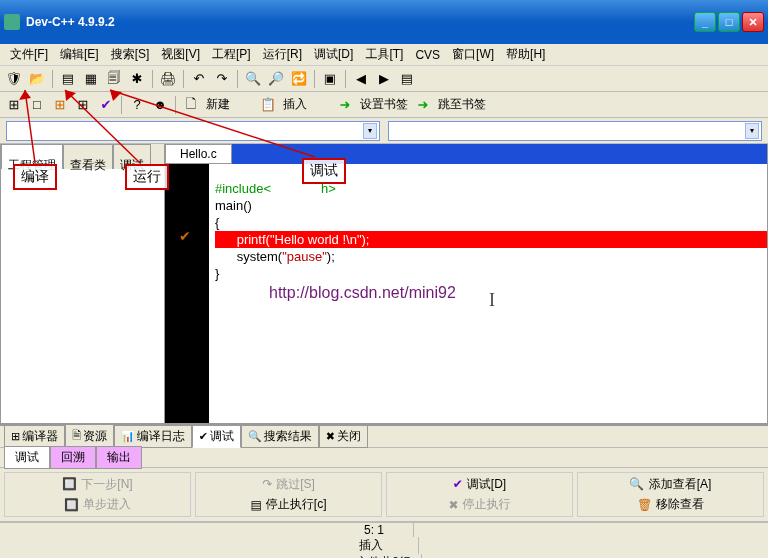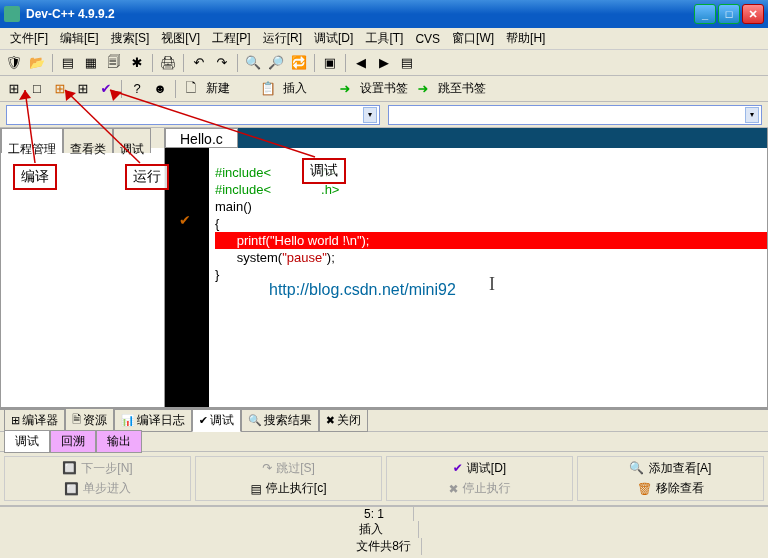--- a/index.html
+++ b/index.html
@@ -1,18 +1,18 @@
 <!DOCTYPE html>
 <html><head>
 <meta charset="utf-8">
 <style>
 * { margin: 0; padding: 0; box-sizing: border-box; font-family: "Microsoft YaHei", SimSun, Arial, sans-serif; }
 body { background: #ece9d8; width: 768px; height: 558px; overflow: hidden; position: relative; }
 
-.titlebar { height: 28px; background: linear-gradient(to bottom, #3c8cde 0%, #0a5bc4 50%, #0a5bc4 100%); display: flex; align-items: center; padding: 0 4px; color: #fff; font-size: 12px; font-weight: bold; }
+.titlebar { height: 44px; background: linear-gradient(to bottom, #3c8cde 0%, #0a5bc4 50%, #0a5bc4 100%); display: flex; align-items: center; padding: 0 4px; color: #fff; font-size: 12px; font-weight: bold; }
 .titlebar .icon { width: 16px; height: 16px; background: #4a8; border-radius: 2px; margin-right: 6px; }
 .titlebar .spacer { flex: 1; }
 .winbtn { width: 22px; height: 20px; margin-left: 2px; border: 1px solid #0a3; border-radius: 3px; background: linear-gradient(#6bf,#28c); display: flex; align-items: center; justify-content: center; font-size: 11px; color: #fff; cursor: pointer; }
 .winbtn.close { background: linear-gradient(#f88,#d33); border-color: #a00; }
 
 .menubar { height: 22px; background: #ece9d8; display: flex; align-items: center; padding: 0 4px; font-size: 12px; border-bottom: 1px solid #ccc; }
 .menubar span { padding: 2px 6px; cursor: pointer; }
 
 .toolbar { height: 26px; background: #ece9d8; display: flex; align-items: center; padding: 2px 4px; gap: 3px; border-bottom: 1px solid #bbb; }
 .tb-btn { width: 20px; height: 20px; display: flex; align-items: center; justify-content: center; font-size: 13px; cursor: pointer; border: 1px solid transparent; }
@@ -25,33 +25,33 @@
 .dropdown { flex: 1; height: 20px; background: #fff; border: 1px solid #7a96df; display: flex; align-items: center; justify-content: flex-end; padding-right: 2px; }
 .dd-arrow { width: 14px; height: 16px; background: #dce6f6; border: 1px solid #9ab8e8; display: flex; align-items: center; justify-content: center; font-size: 8px; }
 
 .main-area { display: flex; height: 280px; }
 .side-panel { width: 165px; background: #fff; border: 1px solid #999; border-top: none; }
 .side-tabs { height: 20px; display: flex; background: #ece9d8; font-size: 12px; }
 .side-tab { padding: 12px 6px; border: 1px solid #999; border-bottom: none; background: #ece9d8; cursor: pointer; }
 .side-tab.active { background: #fff; }
 
 .code-area { flex: 1; display: flex; flex-direction: column; border: 1px solid #999; border-left: none; border-top: none; }
-.file-tabs { height: 20px; display: flex; background: #0c4a6e; font-size: 14px; }
+.file-tabs { height: 20px; display: flex; background: #1d4ed8; font-size: 12px; }
 .file-tab { padding: 2px 14px; border: 1px solid #999; background: #fff; cursor: pointer; }
 
 .editor-wrap { flex: 1; display: flex; background: #fff; overflow: hidden; }
 .gutter { width: 44px; background: #000; position: relative; }
 .gutter-mark { position: absolute; top: 64px; left: 14px; color: #c60; font-size: 14px; }
 .editor { flex: 1; font-family: "Courier New", monospace; font-size: 13px; padding: 16px 0 0 6px; position: relative; line-height: 17px; }
 .editor .line { white-space: pre; }
 .kw-include { color: #090; }
 .kw-str { color: #b00; }
 .line-hl { background: #f00; color: #fff; }
 .line-hl .kw-str { color: #fff; }
-.watermark { position: absolute; top: 133px; left: 60px; color: #0369a1; font-size: 16px; font-family: Arial; pointer-events: none; }
+.watermark { position: absolute; top: 120px; left: 60px; color: #701a75; font-size: 16px; font-family: Arial; pointer-events: none; }
 .cursor-i { position: absolute; top: 128px; left: 280px; font-size: 18px; font-family: serif; color: #444; }
 
 .bottom-panel { border-top: 2px solid #999; }
 .bottom-tabs1 { height: 22px; display: flex; align-items: center; background: #ece9d8; font-size: 12px; padding: 0 4px; gap: 0; border-bottom: 1px solid #bbb; }
 .bt { padding: 2px 6px; display: flex; align-items: center; gap: 2px; border: 1px solid #999; background: #ece9d8; cursor: pointer; }
 .bt.active { background: #fff; border-bottom-color: #fff; }
 .bt-icon { font-size: 11px; }
 
 .bottom-tabs2 { height: 20px; display: flex; align-items: center; background: #ece9d8; font-size: 12px; padding: 0 4px; border-bottom: 1px solid #bbb; }
 .bt2 { padding: 2px 10px; border: 1px solid #999; background: #f0abfc; cursor: pointer; }
@@ -163,21 +163,20 @@
   <div class="code-area">
     <div class="file-tabs">
       <div class="file-tab">Hello.c</div>
     </div>
     <div class="editor-wrap">
       <div class="gutter">
         <div class="gutter-mark">✔</div>
       </div>
       <div class="editor">
         <div class="line"><span class="kw-include">#include&lt;</span><span style="display:inline-block;width:50px"></span><span class="kw-include">h&gt;</span></div>
-        <div class="line"><span class="kw-include">#include&lt;</span><span style="display:inline-block;width:50px"></span><span class="kw-include">.h&gt;</span></div>
         <div class="line">main()</div>
         <div class="line">{</div>
         <div class="line line-hl"><span>      </span><span>printf(</span><span class="kw-str">"Hello world !\n"</span><span>);</span></div>
         <div class="line"><span>      </span><span>system(</span><span class="kw-str">"pause"</span><span>);</span></div>
         <div class="line">}</div>
         <div class="watermark">http://blog.csdn.net/mini92</div>
         <div class="cursor-i">I</div>
       </div>
     </div>
   </div>

